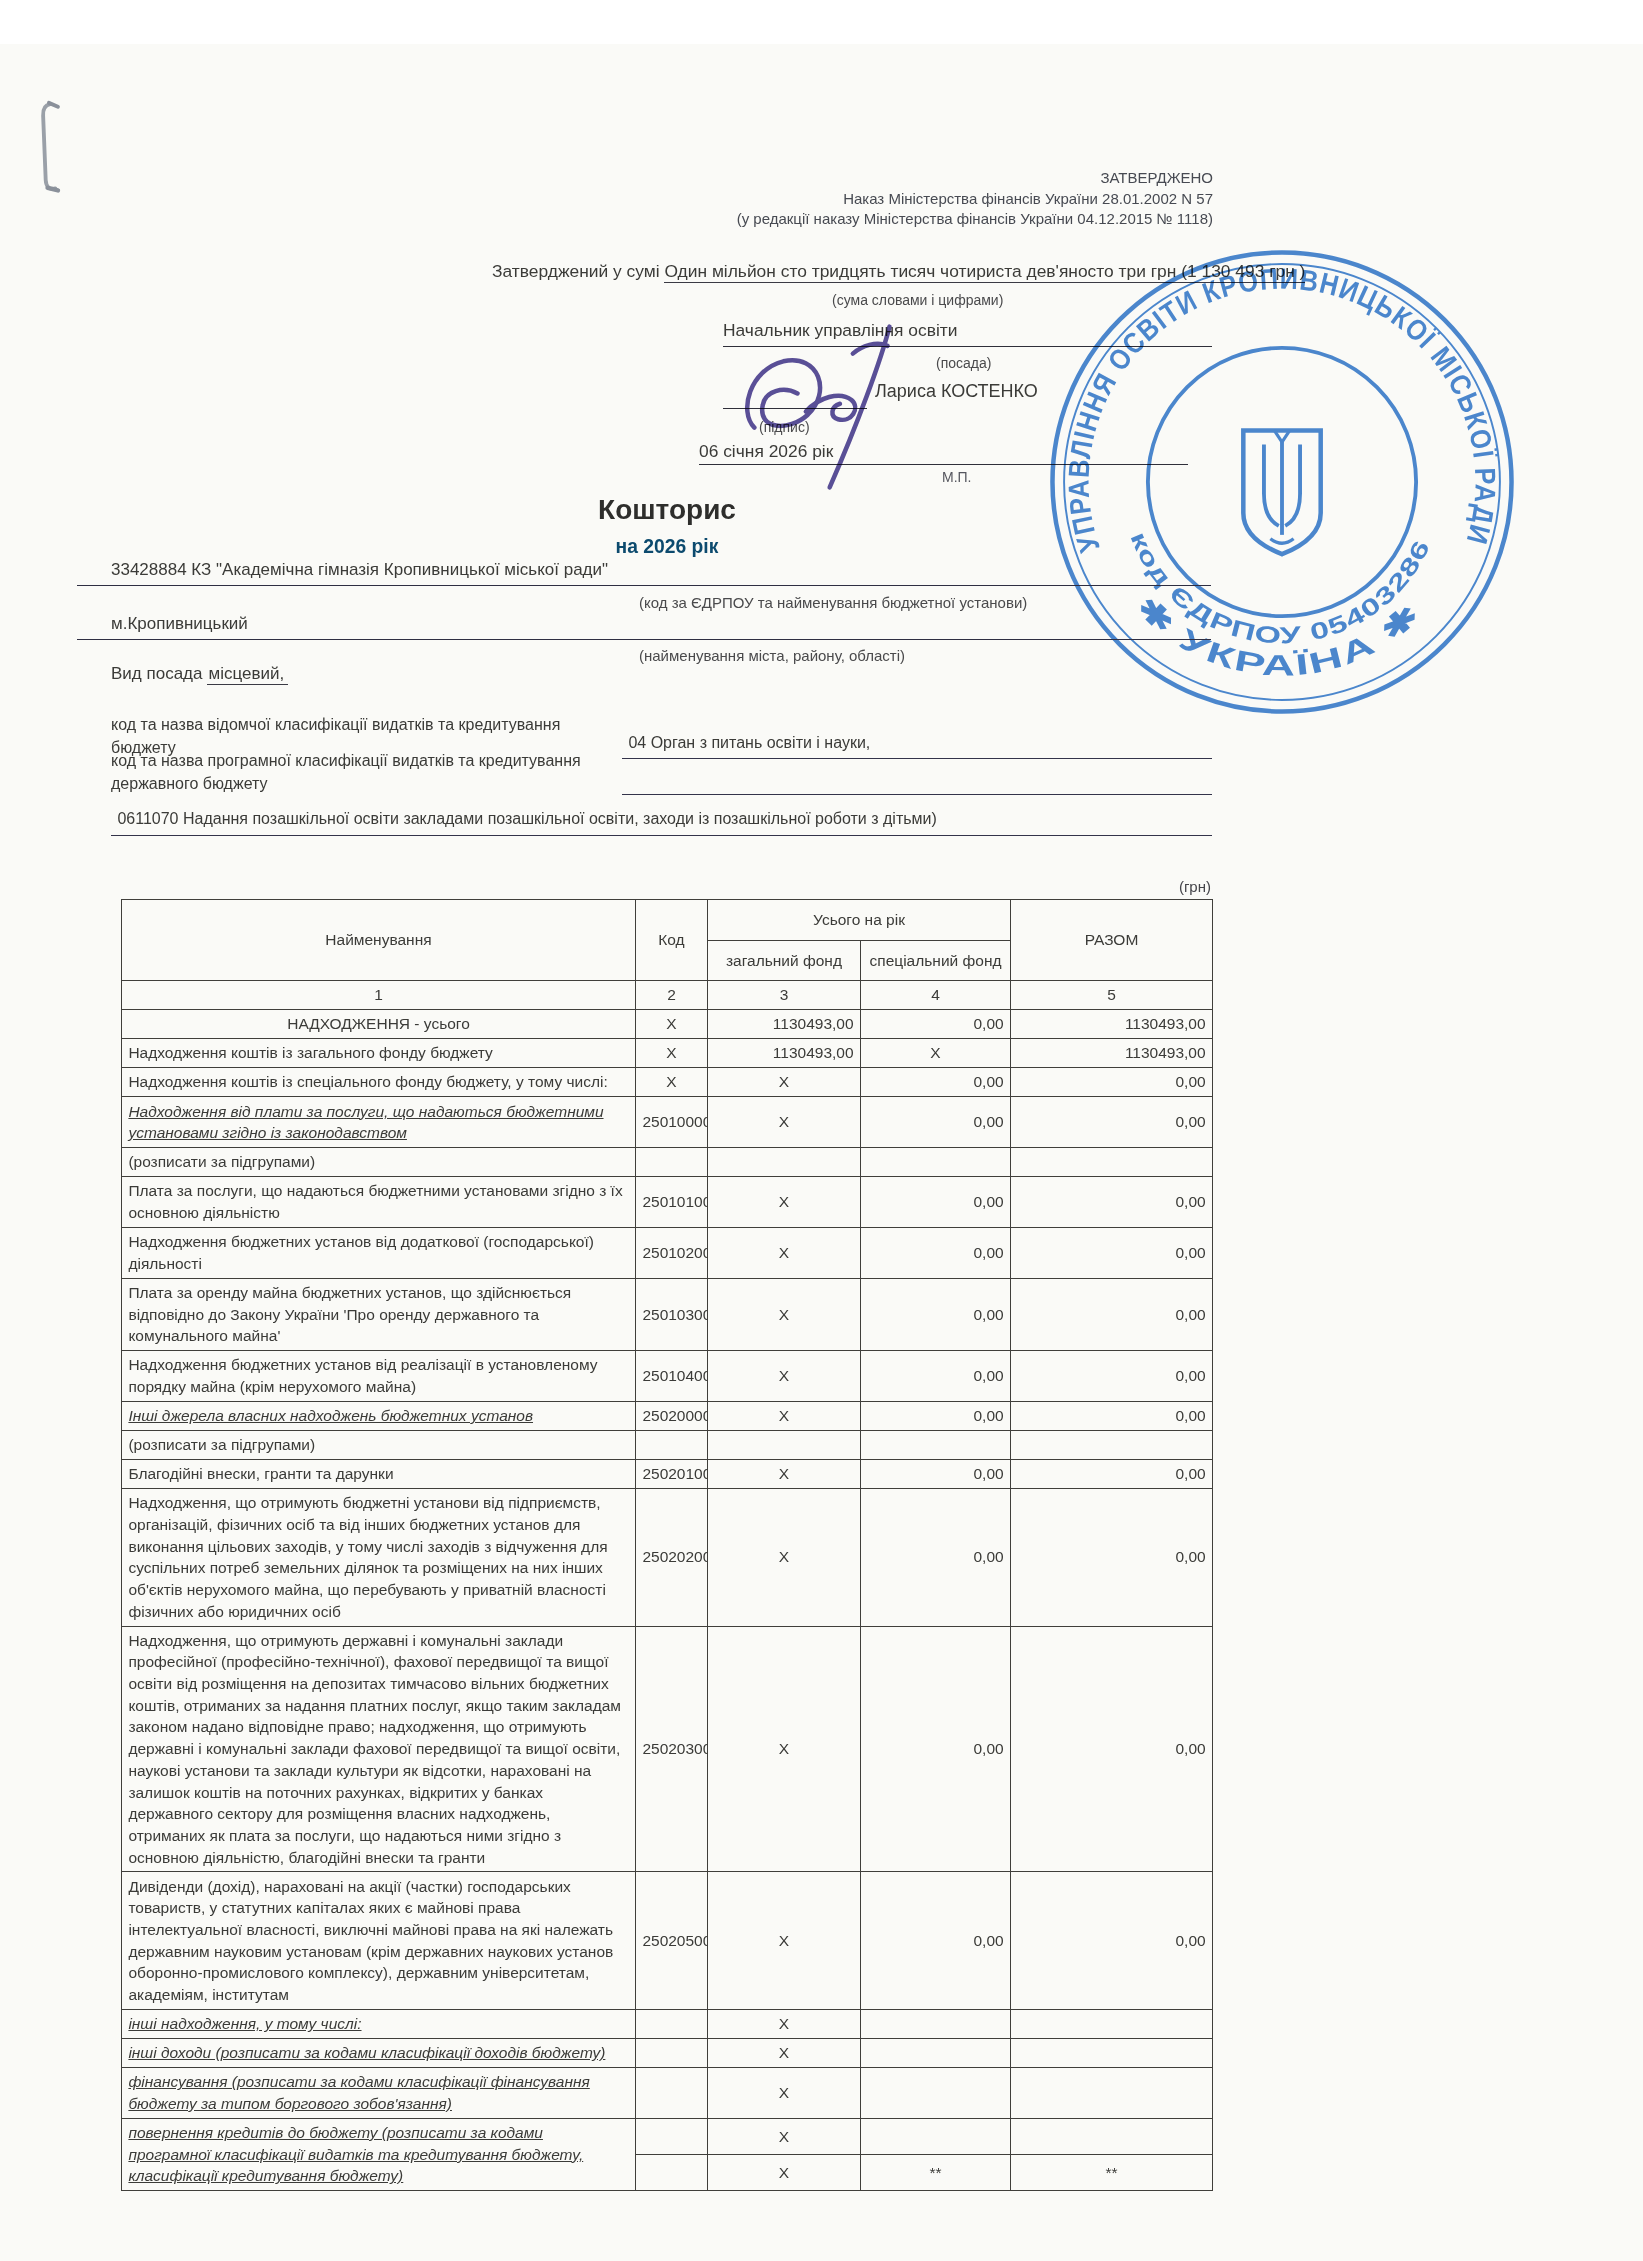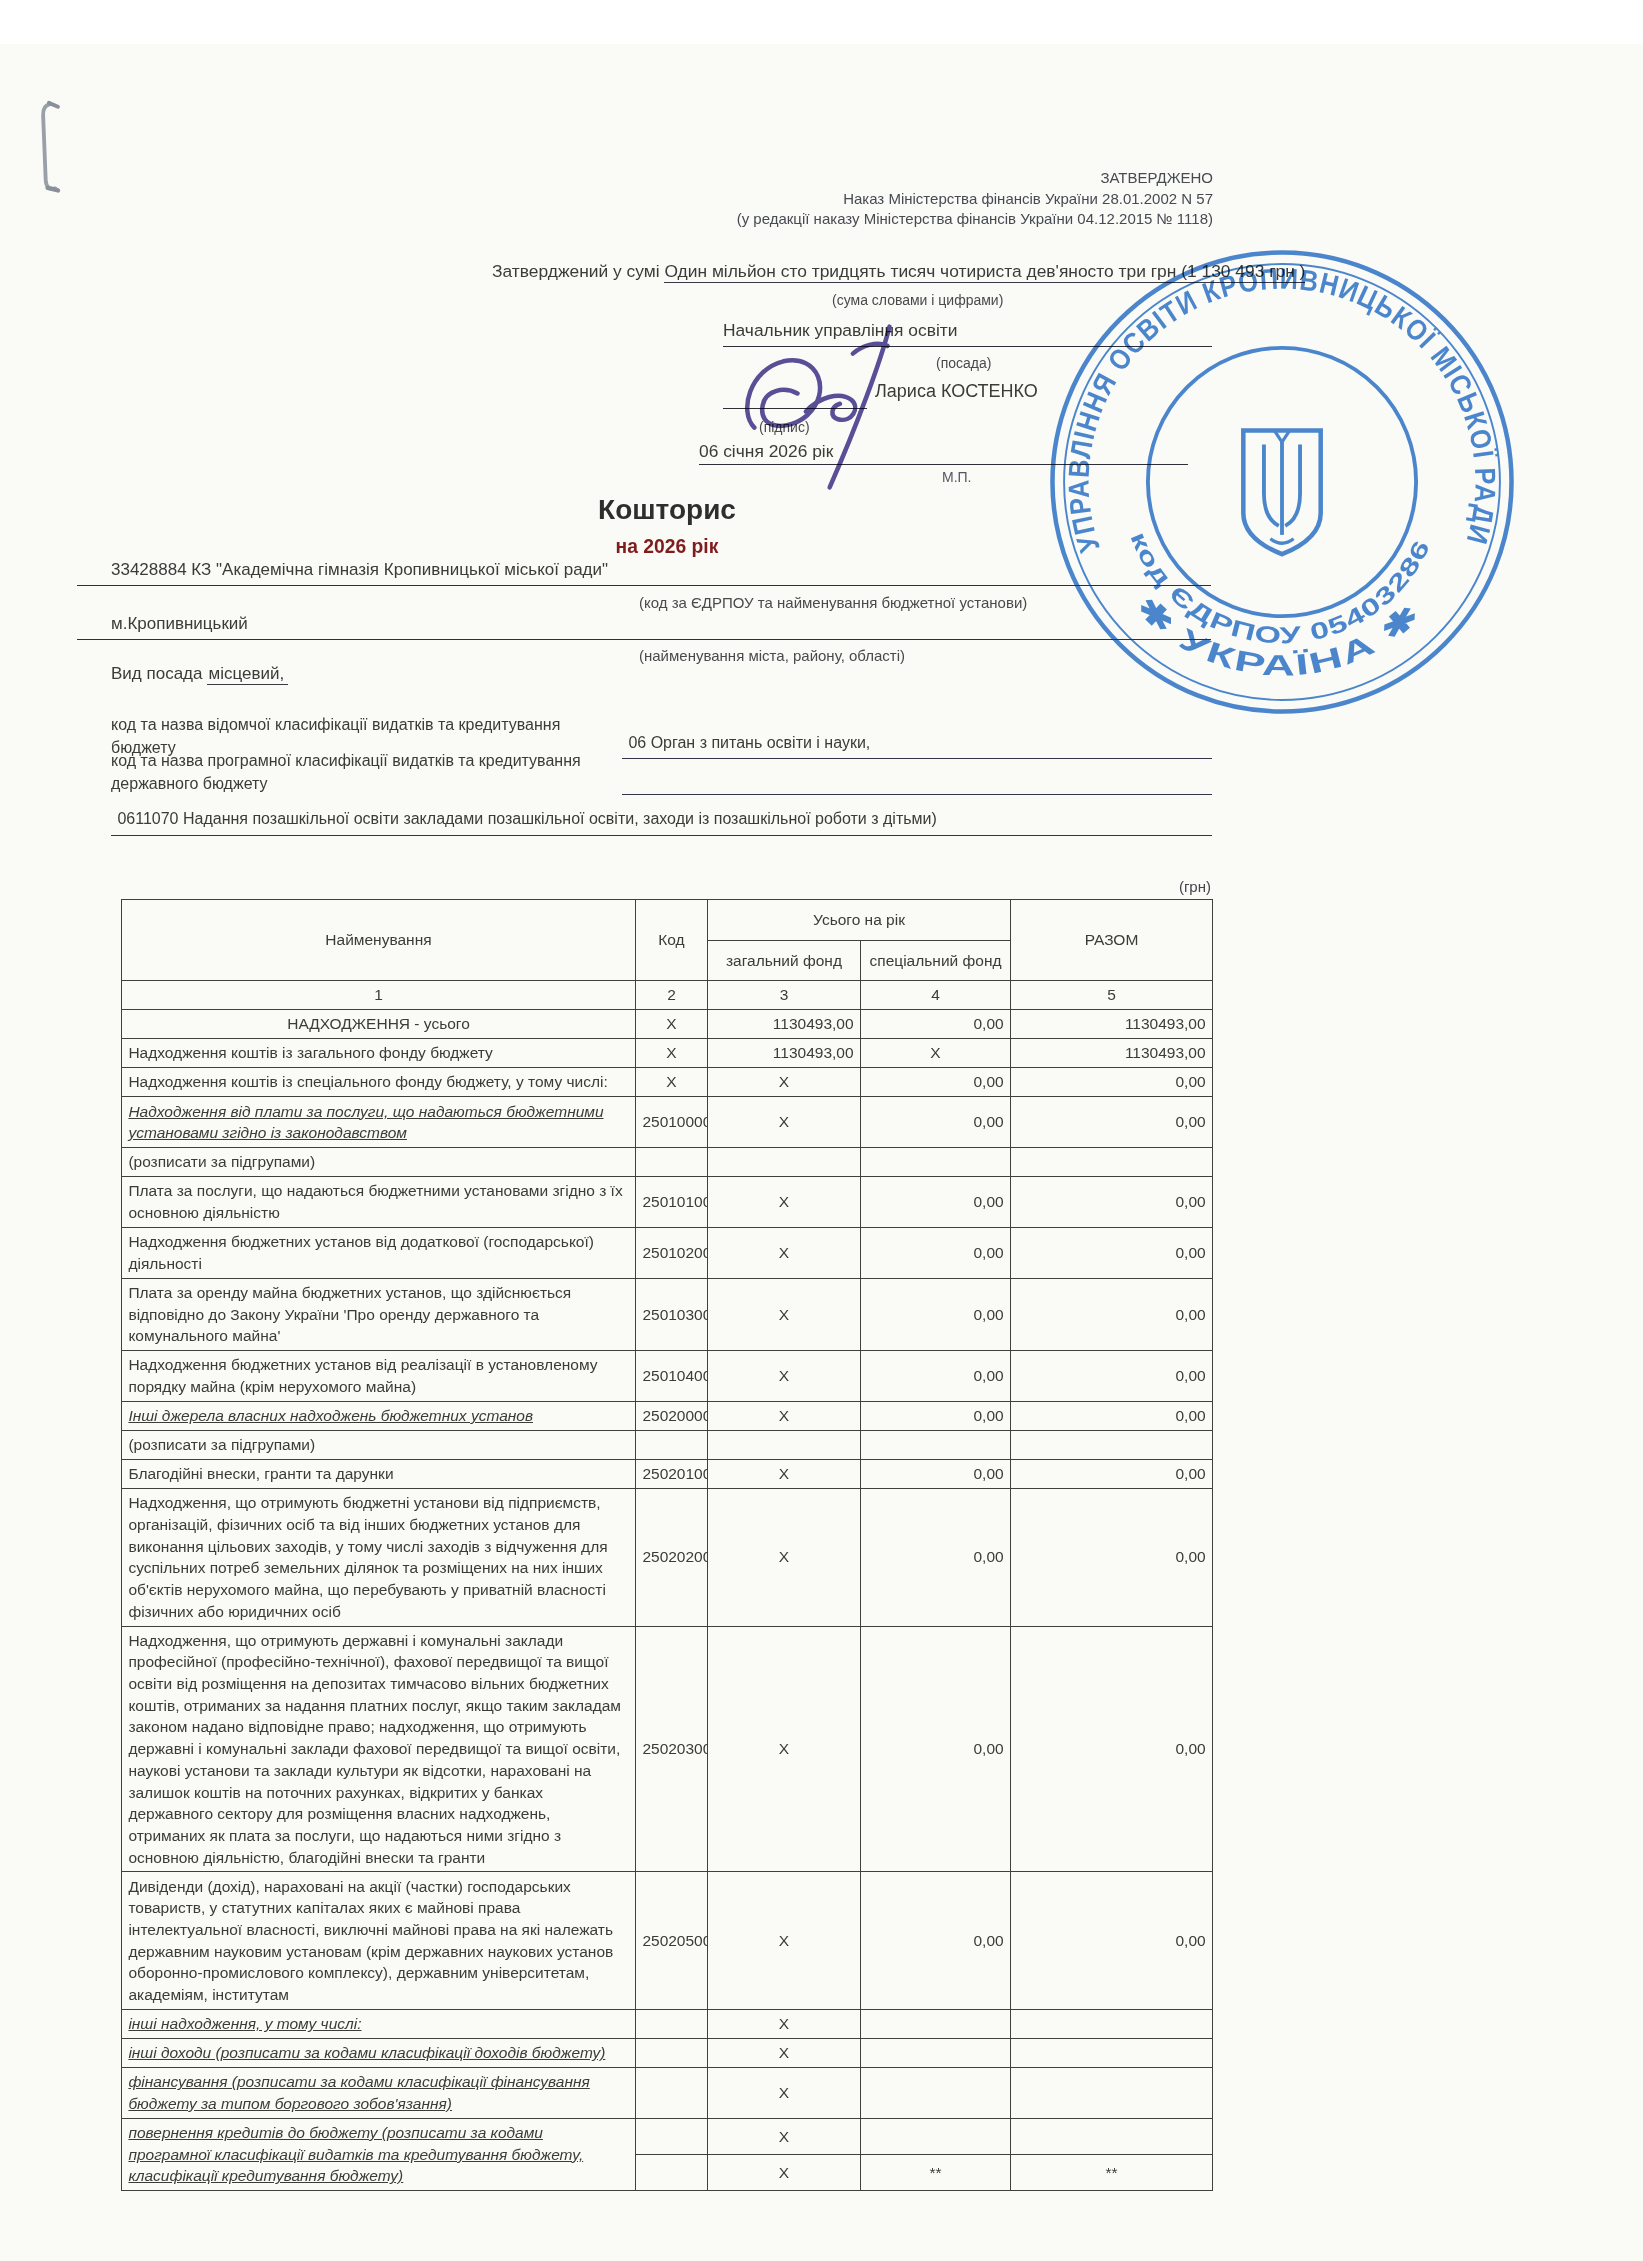--- a/index.html
+++ b/index.html
@@ -19,21 +19,21 @@
   
   .posline{top:276px;left:723px;width:489px;font-size:17.4px;padding-bottom:5.2px;border-bottom:1.9px solid #2f2f3a;}
   .posada{top:311px;left:936px;}
   .person{top:337px;left:875px;font-size:18px;}
   .signline{top:346px;left:723px;width:144px;height:18px;border-bottom:1.9px solid #2f2f3a;}
   .pidpys{top:375px;left:759px;}
   .dateline{top:397px;left:699px;width:489px;font-size:17.4px;padding-bottom:2px;border-bottom:1.9px solid #2f2f3a;}
   .mp{top:425px;left:942px;color:#55565e;}
   
   .title{top:450px;left:0;width:1334px;text-align:center;font-size:28px;font-weight:bold;color:#2e2e2c;}
-  .subtitle{top:492px;left:0;width:1334px;text-align:center;font-size:19.3px;font-weight:bold;color:#7f1d1d;}
+  .subtitle{top:492px;left:0;width:1334px;text-align:center;font-size:19.3px;font-weight:bold;color:#0c4a6e;}
   
   .orgline{top:516px;left:77px;width:1134px;font-size:17px;padding:0 0 5.2px 34px;border-bottom:1.9px solid #2e2e42;box-sizing:border-box;}
   .orgcap{top:550px;left:639px;font-size:15px;color:#4a4a4c;}
   .cityline{top:570px;left:77px;width:1134px;font-size:17px;padding:0 0 5.2px 34px;border-bottom:1.9px solid #2e2e42;box-sizing:border-box;}
   .citycap{top:603px;left:639px;font-size:15px;color:#4a4a4c;}
   .budget{top:620px;left:111px;font-size:17px;}
   .budget .val{border-bottom:1.9px solid #3a3a44;padding:0 3.9px 1.3px 1.3px;}
   
   .classrow{left:111px;width:1101px;display:flex;font-size:16px;line-height:1.42;}
   .classrow .lbl{width:511px;flex:0 0 511px;}
@@ -143,21 +143,21 @@
   <div class="abs orgcap">(код за ЄДРПОУ та найменування бюджетної установи)</div>
   <div class="abs cityline">м.Кропивницький</div>
   <div class="abs citycap">(найменування міста, району, області)</div>
   <div class="abs budget">
     <span>Вид посада</span>
     <span class="val">місцевий,</span>
   </div>
 
   <div class="abs classrow c1">
     <div class="lbl">код та назва відомчої класифікації видатків та кредитування бюджету</div>
-    <div class="val">06  Орган з питань освіти і науки,</div>
+    <div class="val">04  Орган з питань освіти і науки,</div>
   </div>
   <div class="abs classrow c2">
     <div class="lbl">код та назва програмної класифікації видатків та кредитування державного бюджету</div>
     <div class="val"></div>
   </div>
   <div class="abs classrow c3">
     <div class="val">0611070 Надання позашкільної освіти закладами позашкільної освіти, заходи із позашкільної роботи з дітьми)</div>
   </div>
   <div class="abs grn">(грн)</div>
 

